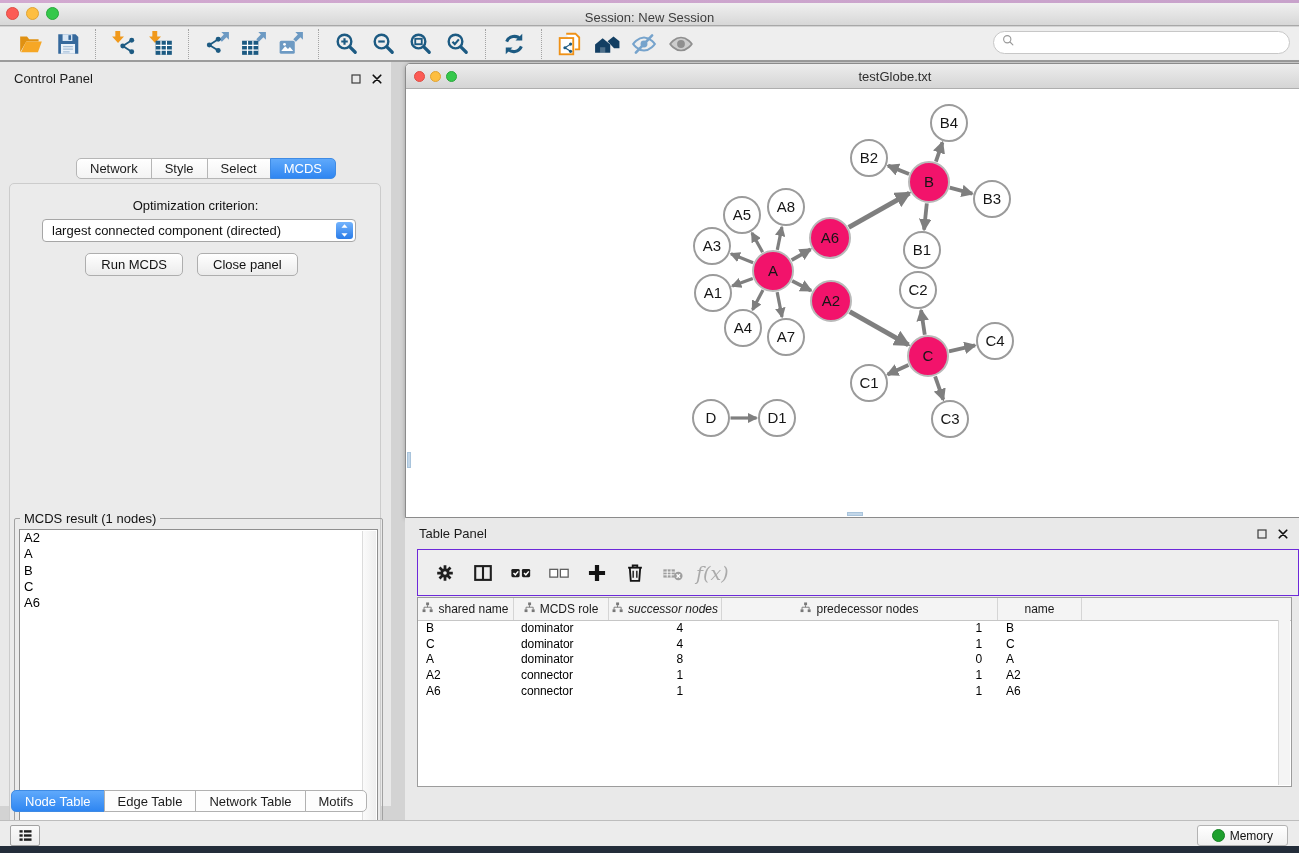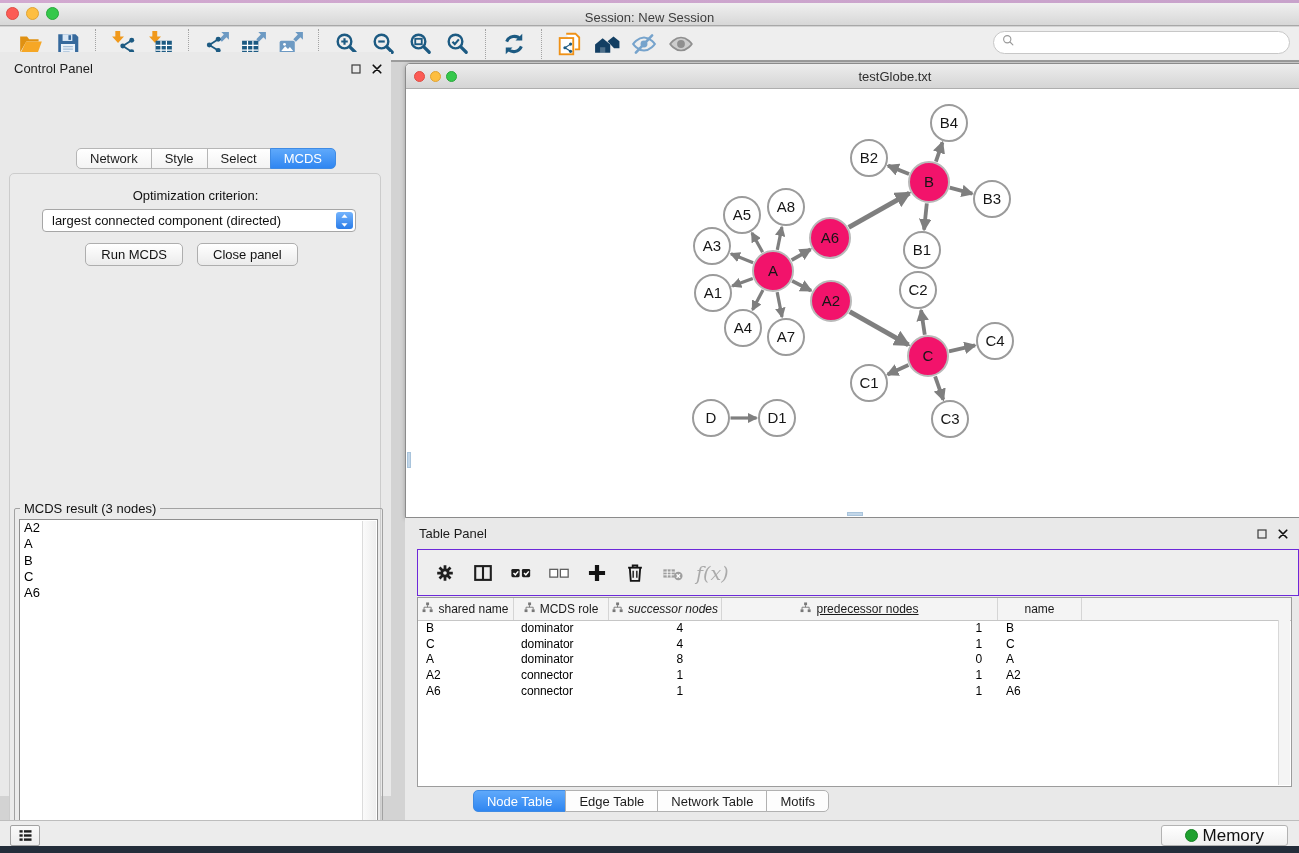--- a/index.html
+++ b/index.html
@@ -25,21 +25,21 @@
            display:flex;align-items:center;padding-left:12px}
   .tb-btn{width:37px;height:34px;display:flex;align-items:center;justify-content:center;
           background:none;border:none;padding:0;cursor:default}
   .tb-btn svg{display:block}
   .tb-sep{width:0;height:30px;border-left:1px dotted #a3a3a3;margin:0 9px}
   .search-wrap{right:9px;top:31px;width:297px;height:23px;background:#fff;border:1px solid #c7c7c7;
                border-radius:12px;display:flex;align-items:center;padding-left:7px}
   .search-wrap input{border:none;outline:none;flex:1;font-size:12px;background:transparent;height:18px}
 
   
-  .ctl-panel{left:0;top:52px;width:391px;height:744px;background:#e9e9e9}
+  .ctl-panel{left:0;top:62px;width:391px;height:744px;background:#e9e9e9}
   .panel-title{font-size:13px;color:#1c1c1c}
   .panel-icons{display:flex;gap:8px;align-items:center}
   .p-icon{width:13px;height:13px;display:flex;align-items:center;justify-content:center}
 
   .ctl-tabs{left:77px;top:96px;height:21px;display:flex}
   .tab{border:1px solid #b6b6b6;background:linear-gradient(#ffffff,#f3f3f3);color:#1d1d1d;
        font-size:13px;display:flex;align-items:center;padding:0 13px;margin-left:-1px}
   .tab:first-child{border-radius:5px 0 0 5px}
   .tab:last-child{border-radius:0 5px 5px 0}
   .tab.selected{background:linear-gradient(#5fa9fb,#2f86f1);border-color:#3f8be4;color:#fff}
@@ -89,34 +89,34 @@
   .tp-table{left:417px;top:597px;width:875px;height:190px;background:#fff;border:1px solid #9c9c9c}
   .tp-header{display:flex;height:22px;background:#f4f4f4;border-bottom:1px solid #c6c6c6}
   .tp-col{display:flex;align-items:center;justify-content:center;gap:5px;border-right:1px solid #d5d5d5;
           font-size:12px;color:#1a1a1a}
   .tp-rows{position:absolute;left:0;right:12px;top:22px;bottom:0}
   .tp-row{display:flex;height:15.7px;align-items:center;font-size:12px;color:#000;letter-spacing:-.1px}
   .tp-cell{overflow:hidden;white-space:nowrap}
   .tbl-vtrack{position:absolute;top:22px;bottom:1px;right:1px;width:11px;background:#f4f4f4;
               border-left:1px solid #d8d8d8}
 
-  .seg-tabs{left:4px;right:0;top:790px;height:22px;display:flex;justify-content:center}
+  .seg-tabs{left:12px;right:0;top:790px;height:22px;display:flex;justify-content:flex-start}
   .seg{border:1px solid #b1b1b1;background:#fdfdfd;color:#1d1d1d;font-size:13px;display:flex;
        align-items:center;padding:0 13px;margin-left:-1px}
   .seg:first-child{border-radius:5px 0 0 5px}
   .seg:last-child{border-radius:0 5px 5px 0}
   .seg.selected{background:linear-gradient(#5fa9fb,#2f86f1);border-color:#3f8be4;color:#fff}
 
   
   .statusbar{left:0;top:820px;width:1299px;height:26px;background:#ececec;border-top:1px solid #bdbdbd}
   .list-btn{position:absolute;left:10px;top:4px;width:28px;height:19px;background:linear-gradient(#fafafa,#ededed);
             border:1px solid #a2a2a2;border-radius:2px;display:flex;align-items:center;justify-content:center}
   .memory-btn{position:absolute;right:11px;top:4px;height:19px;background:linear-gradient(#ffffff,#f0f0f0);
               border:1px solid #b3b3b3;border-radius:3px;display:flex;align-items:center;gap:5px;
-              padding:0 23px;font-size:17px;color:#111}
+              padding:0 14px;font-size:12px;color:#111}
   .mem-dot{width:11px;height:11px;border-radius:50%;background:#1ea02e;border:1px solid #158223}
 
   svg text{font-family:"Liberation Sans",sans-serif}
 </style>
 </head>
 <body>
 
 <div class="abs strip-top"></div>
 
 <div class="abs titlebar">
@@ -312,21 +312,21 @@
       <svg viewBox="0 0 10 16" width="9" height="15">
           <path d="M5 1l3.4 4H1.6z M5 15l-3.4-4h6.8z" fill="#fff"></path>
         </svg>
     </span>
   </div>
   <div class="abs btn-row">
     <button class="aqua-btn">Run MCDS</button>
     <button class="aqua-btn">Close panel</button>
   </div>
   <div class="abs fieldset">
-    <span class="legend">MCDS result (3 nodes)</span>
+    <span class="legend">MCDS result (1 nodes)</span>
     <div class="result-list" id="mcds-list">
       <div class="result-item">A2</div>
         <div class="result-item">A</div>
         <div class="result-item">B</div>
         <div class="result-item">C</div>
         <div class="result-item">A6</div>
         <div class="v-track"></div>
     </div>
   </div>
 </div>
@@ -556,21 +556,21 @@
         <span><svg viewBox="0 0 12 12" width="11" height="11">
             <g fill="#787878">
               <rect x="4.5" y="0.5" width="3.2" height="3"></rect>
               <rect x="0.6" y="8" width="3.2" height="3"></rect>
               <rect x="8.4" y="8" width="3.2" height="3"></rect>
             </g>
             <path d="M6 3.5v2.2M2.2 8V5.7h7.8V8" stroke="#787878" fill="none" stroke-width="1"></path>
           </svg></span>
         <span>successor nodes</span>
       </div>
-      <div class="tp-col" style="width: 275px; text-decoration: underline;">
+      <div class="tp-col" style="width: 275px;">
         <span><svg viewBox="0 0 12 12" width="11" height="11">
             <g fill="#787878">
               <rect x="4.5" y="0.5" width="3.2" height="3"></rect>
               <rect x="0.6" y="8" width="3.2" height="3"></rect>
               <rect x="8.4" y="8" width="3.2" height="3"></rect>
             </g>
             <path d="M6 3.5v2.2M2.2 8V5.7h7.8V8" stroke="#787878" fill="none" stroke-width="1"></path>
           </svg></span>
         <span>predecessor nodes</span>
       </div>

